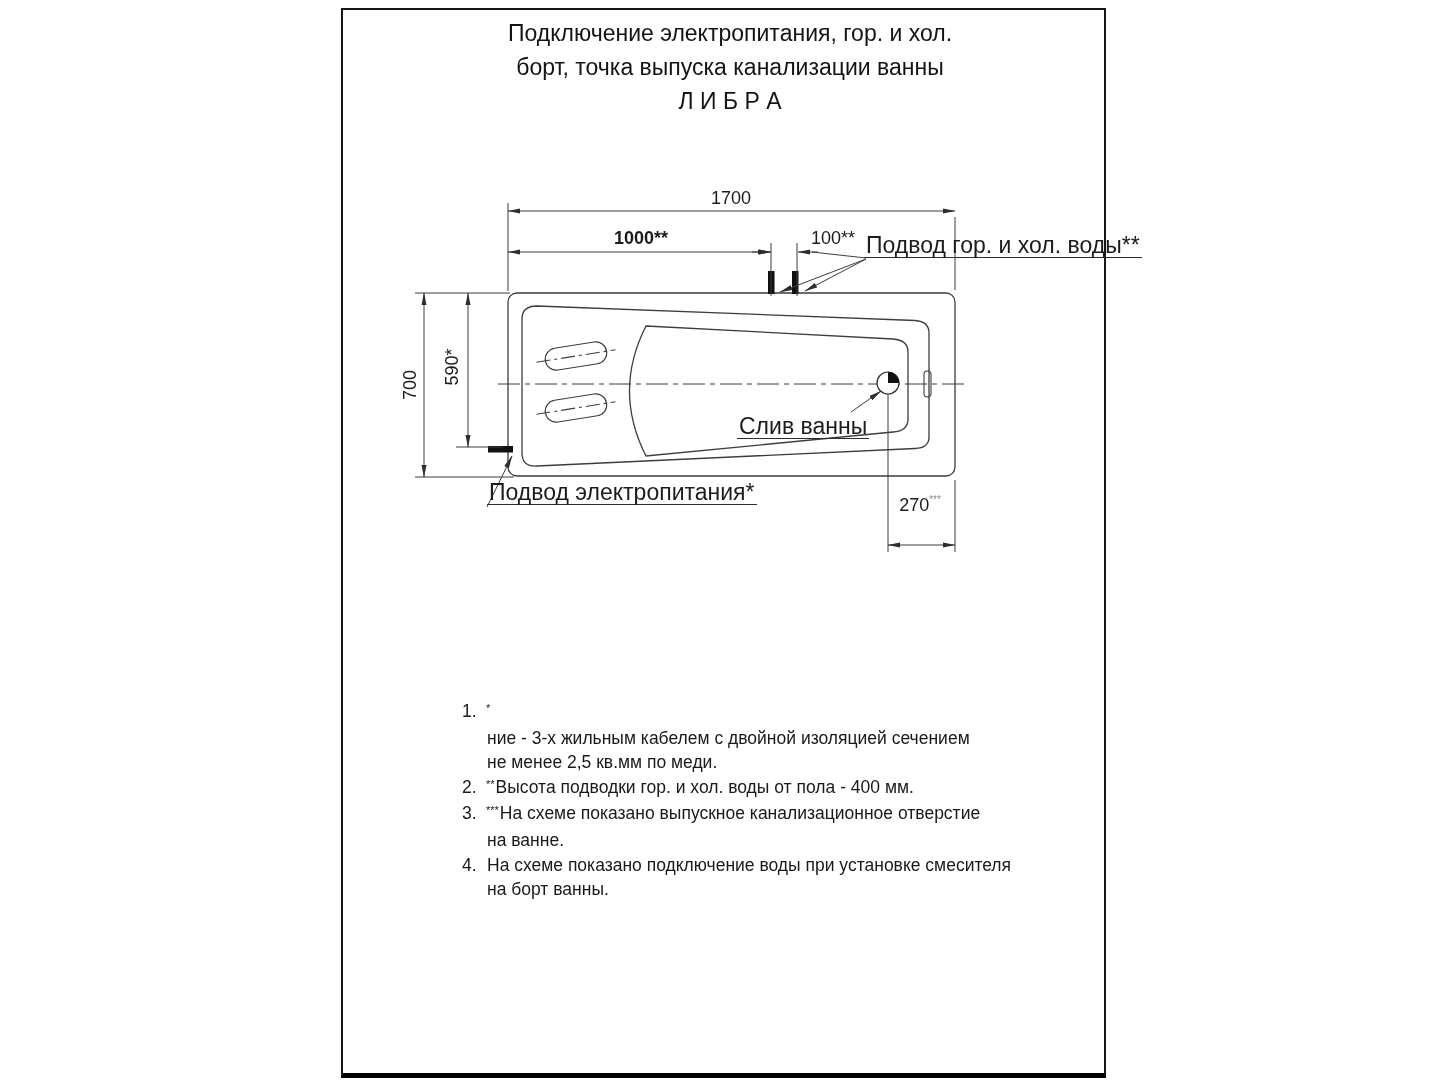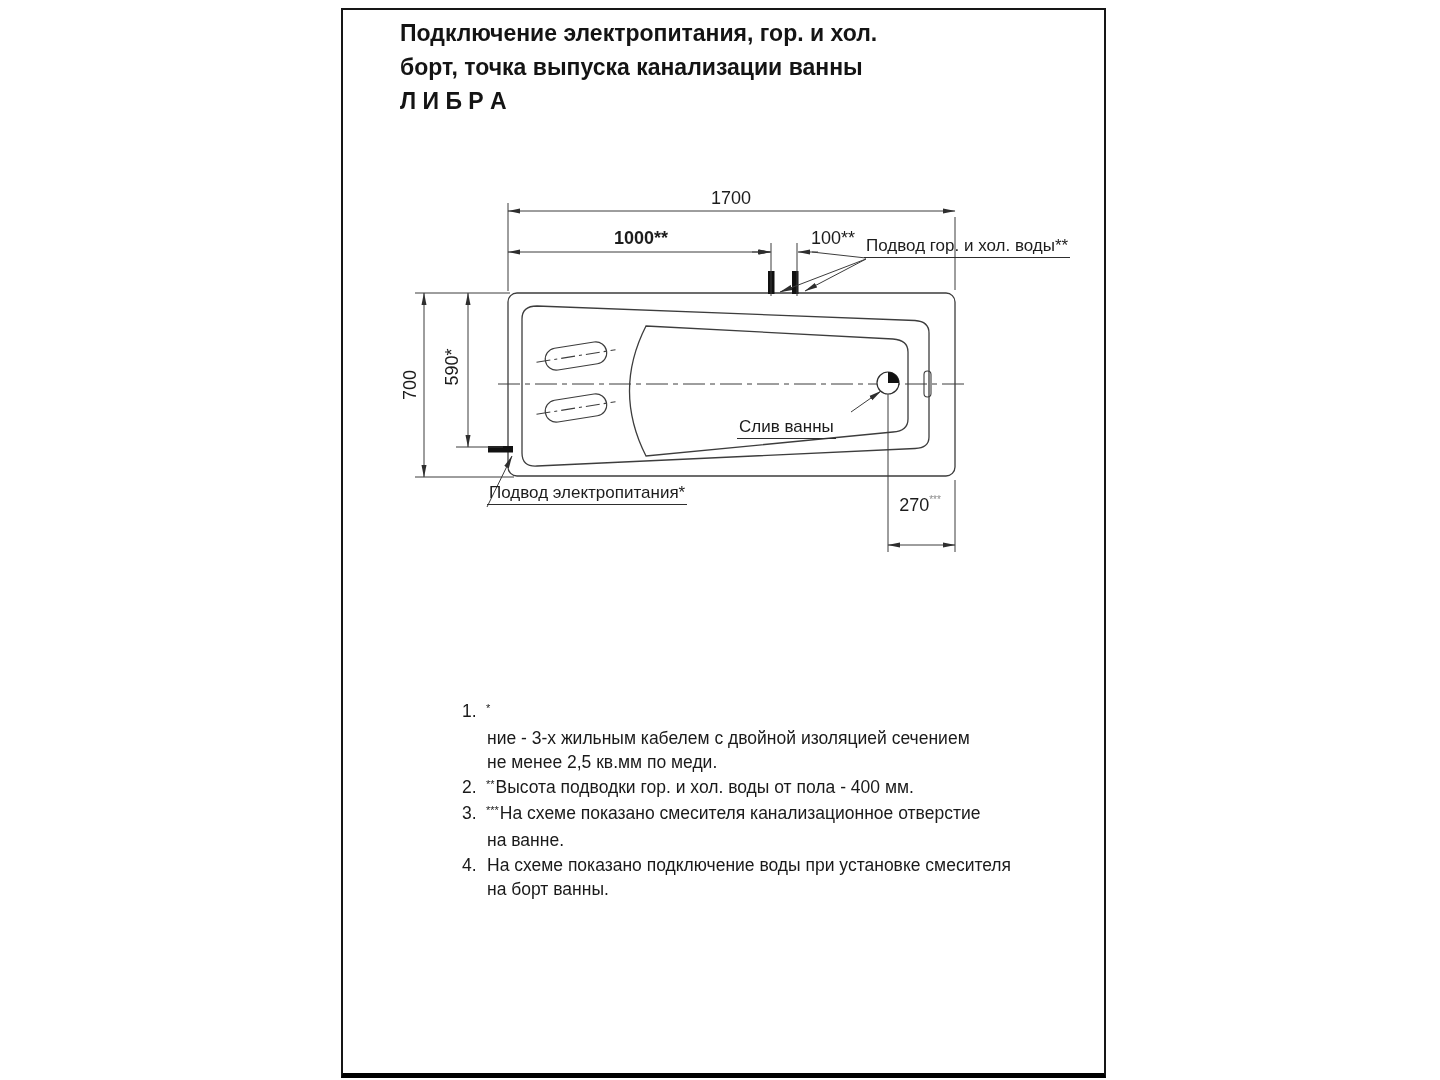--- a/index.html
+++ b/index.html
@@ -5,34 +5,34 @@
   html,body{margin:0;padding:0;background:#ffffff;}
   #stage{
     position:relative;width:1440px;height:1080px;background:#ffffff;overflow:hidden;
     font-family:"Liberation Sans", sans-serif;color:#1c1c1c;
   }
   #sheet{
     position:absolute;left:341px;top:8px;width:761px;height:1063px;
     border:2px solid #161616;border-bottom:5px solid #000;background:#fff;
   }
   .title-block{
-    position:absolute;left:400px;top:16px;width:660px;
-    font-size:23px;line-height:34px;color:#141414;font-weight:bold;
+    position:absolute;left:400px;top:16px;width:660px;text-align:center;
+    font-size:23px;line-height:34px;color:#141414;
   }
   .dwg-svg{position:absolute;left:0;top:0;}
   .dim{
     position:absolute;font-size:18px;color:#1c1c1c;text-align:center;white-space:nowrap;
   }
   .dim-vert{
     display:flex;align-items:center;justify-content:center;
     transform:rotate(-90deg);
   }
   .dim sup{font-size:10px;color:#8a8a8a;position:relative;top:-1px;}
   .leader-label{
-    position:absolute;font-size:17px;color:#1c1c1c;white-space:nowrap;
+    position:absolute;font-size:23px;color:#1c1c1c;white-space:nowrap;
     border-bottom:1.5px solid #2e2e2e;padding:0 2px 1px 2px;line-height:21px;
   }
   .notes{
     position:absolute;left:462px;top:699px;width:620px;
     font-size:17.5px;line-height:24.6px;color:#1a1a1a;
   }
   .note-line{display:flex;align-items:baseline;}
   .note-num{flex:0 0 24px;}
   .note-sup{font-size:11px;position:relative;top:-5px;margin-right:1px;}
 </style>
@@ -149,21 +149,21 @@
         <span>не менее 2,5 кв.мм по меди.</span>
     </div>
     <div class="note-line">
       <span class="note-num">2.</span>
         <sup class="note-sup">**</sup>
         <span>Высота подводки гор. и хол. воды от пола - 400 мм.</span>
     </div>
     <div class="note-line">
       <span class="note-num">3.</span>
         <sup class="note-sup">***</sup>
-        <span>На схеме показано смесителя канализационное отверстие</span>
+        <span>На схеме показано выпускное канализационное отверстие</span>
     </div>
     <div class="note-line">
       <span class="note-num"></span>
         <sup class="note-sup"></sup>
         <span>на ванне.</span>
     </div>
     <div class="note-line">
       <span class="note-num">4.</span>
         <sup class="note-sup"></sup>
         <span>На схеме показано подключение воды при установке смесителя</span>

